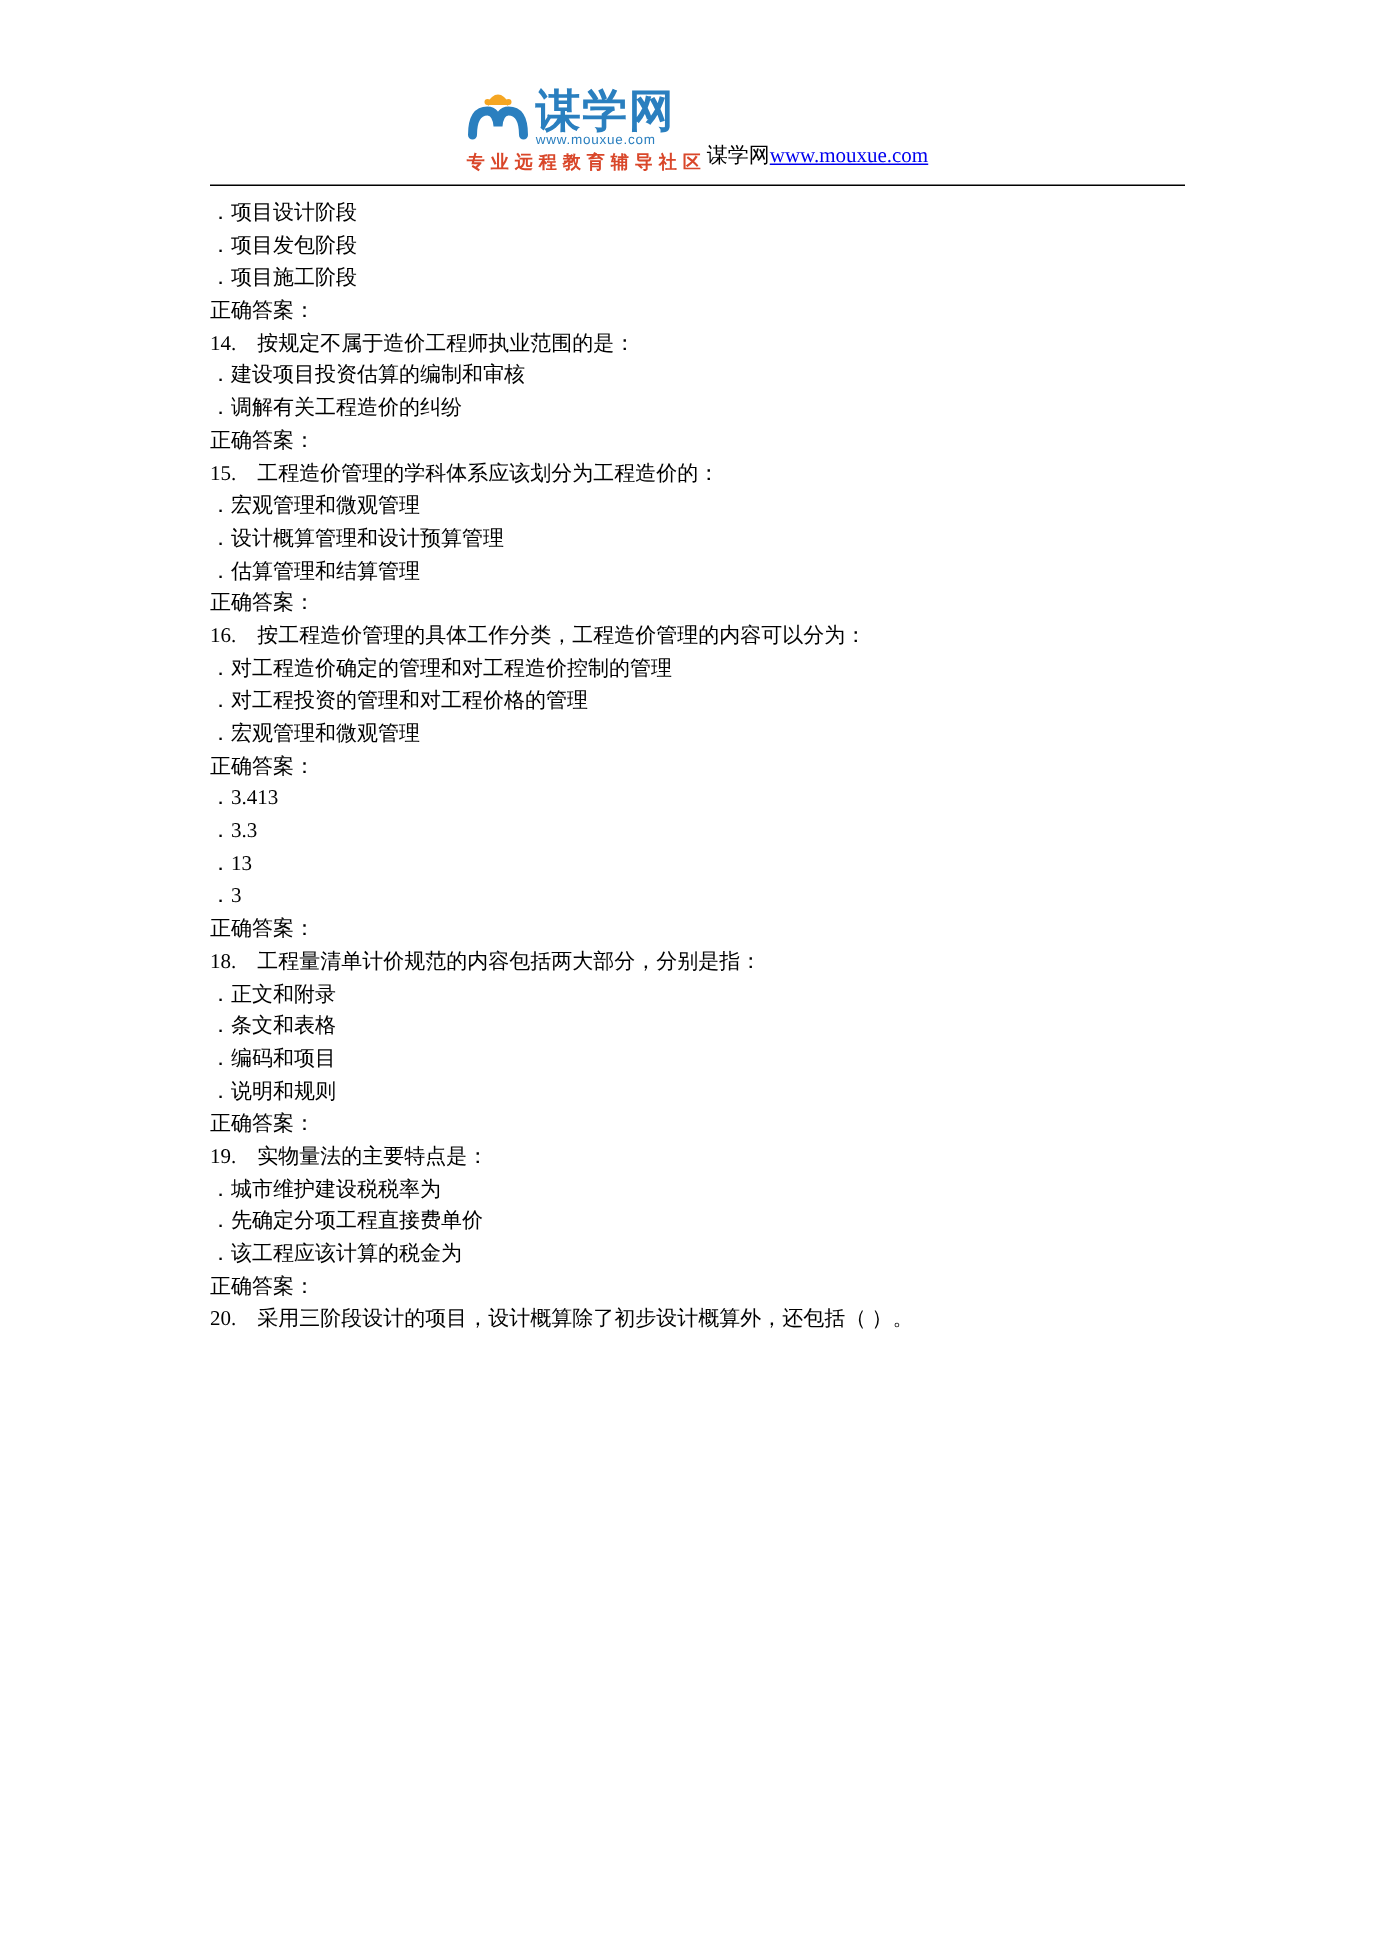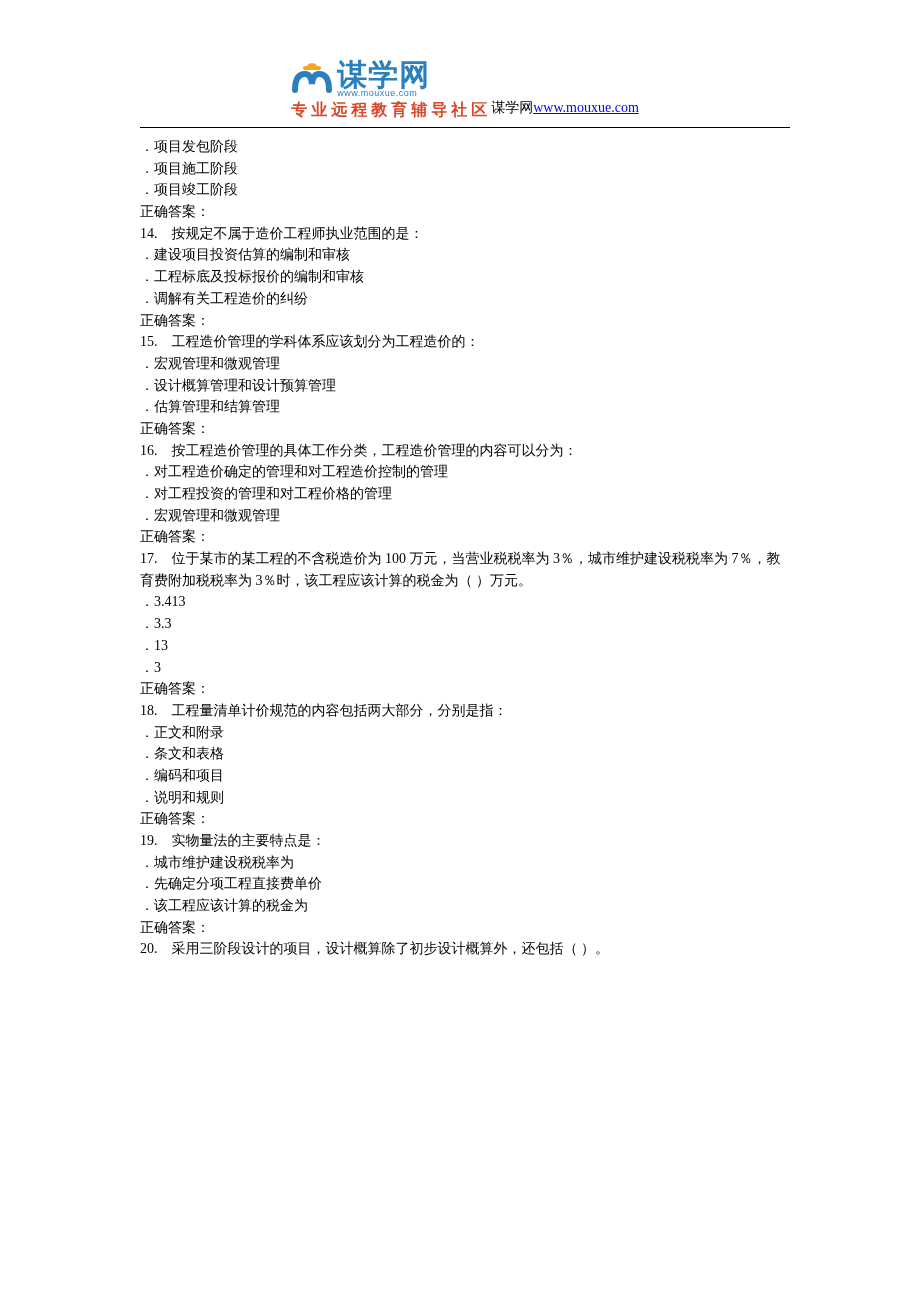--- a/index.html
+++ b/index.html
@@ -47,21 +47,21 @@
   }
   .logo-text-en {
     font-family: Arial, sans-serif;
     font-size: 9px;
     color: #2a7fbf;
     letter-spacing: 0.5px;
     margin-top: -2px;
   }
   .logo-tagline {
     font-family: "Microsoft YaHei", sans-serif;
-    font-size: 16px;
+    font-size: 12px;
     color: #d9472a;
     letter-spacing: 4px;
     font-weight: 700;
     margin-top: 2px;
   }
   .source {
     font-size: 14px;
     color: #000;
     padding-bottom: 4px;
   }
@@ -103,40 +103,38 @@
       </div>
       <div class="logo-tagline">专业远程教育辅导社区</div>
     </div>
     <div class="source">
       <span>谋学网</span><a>www.mouxue.com</a>
     </div>
   </div>
   <hr class="hr">
 
   <div class="content" id="content">
+      <div class="line">．项目设计阶段</div>
       <div class="line">．项目发包阶段</div>
       <div class="line">．项目施工阶段</div>
-      <div class="line">．项目竣工阶段</div>
       <div class="line">正确答案：</div>
       <div class="line">14.　按规定不属于造价工程师执业范围的是：</div>
       <div class="line">．建设项目投资估算的编制和审核</div>
-      <div class="line">．工程标底及投标报价的编制和审核</div>
       <div class="line">．调解有关工程造价的纠纷</div>
       <div class="line">正确答案：</div>
       <div class="line">15.　工程造价管理的学科体系应该划分为工程造价的：</div>
       <div class="line">．宏观管理和微观管理</div>
       <div class="line">．设计概算管理和设计预算管理</div>
       <div class="line">．估算管理和结算管理</div>
       <div class="line">正确答案：</div>
       <div class="line">16.　按工程造价管理的具体工作分类，工程造价管理的内容可以分为：</div>
       <div class="line">．对工程造价确定的管理和对工程造价控制的管理</div>
       <div class="line">．对工程投资的管理和对工程价格的管理</div>
       <div class="line">．宏观管理和微观管理</div>
       <div class="line">正确答案：</div>
-      <div class="line">17.　位于某市的某工程的不含税造价为 100 万元，当营业税税率为 3％，城市维护建设税税率为 7％，教育费附加税税率为 3％时，该工程应该计算的税金为（ ）万元。</div>
       <div class="line">．3.413</div>
       <div class="line">．3.3</div>
       <div class="line">．13</div>
       <div class="line">．3</div>
       <div class="line">正确答案：</div>
       <div class="line">18.　工程量清单计价规范的内容包括两大部分，分别是指：</div>
       <div class="line">．正文和附录</div>
       <div class="line">．条文和表格</div>
       <div class="line">．编码和项目</div>
       <div class="line">．说明和规则</div>

